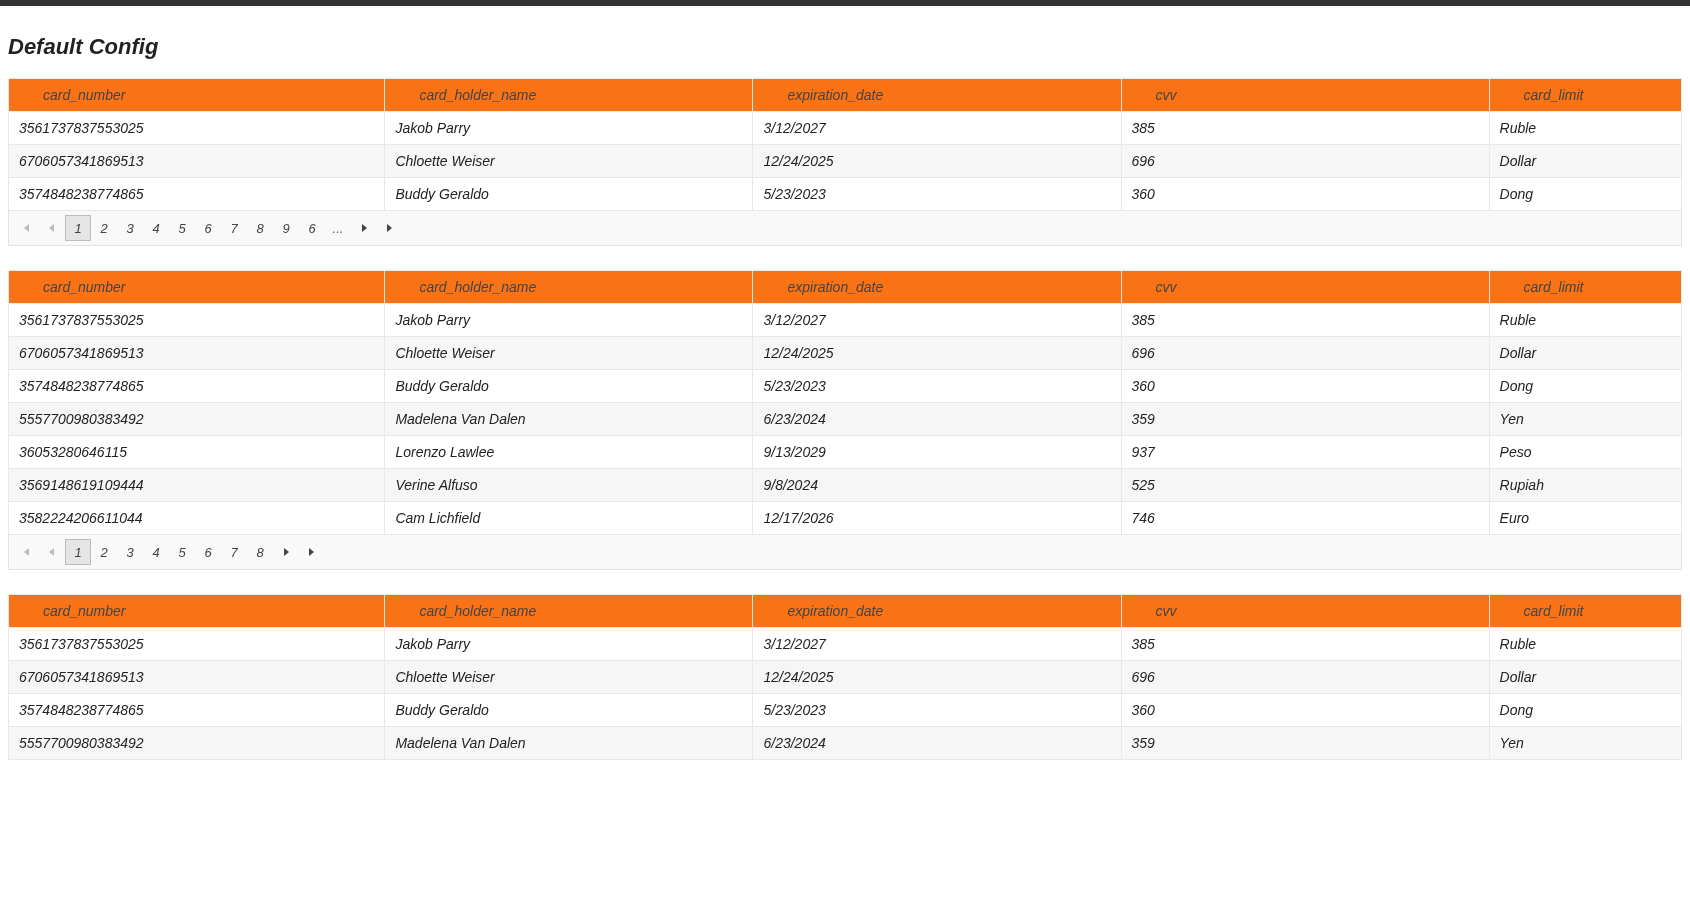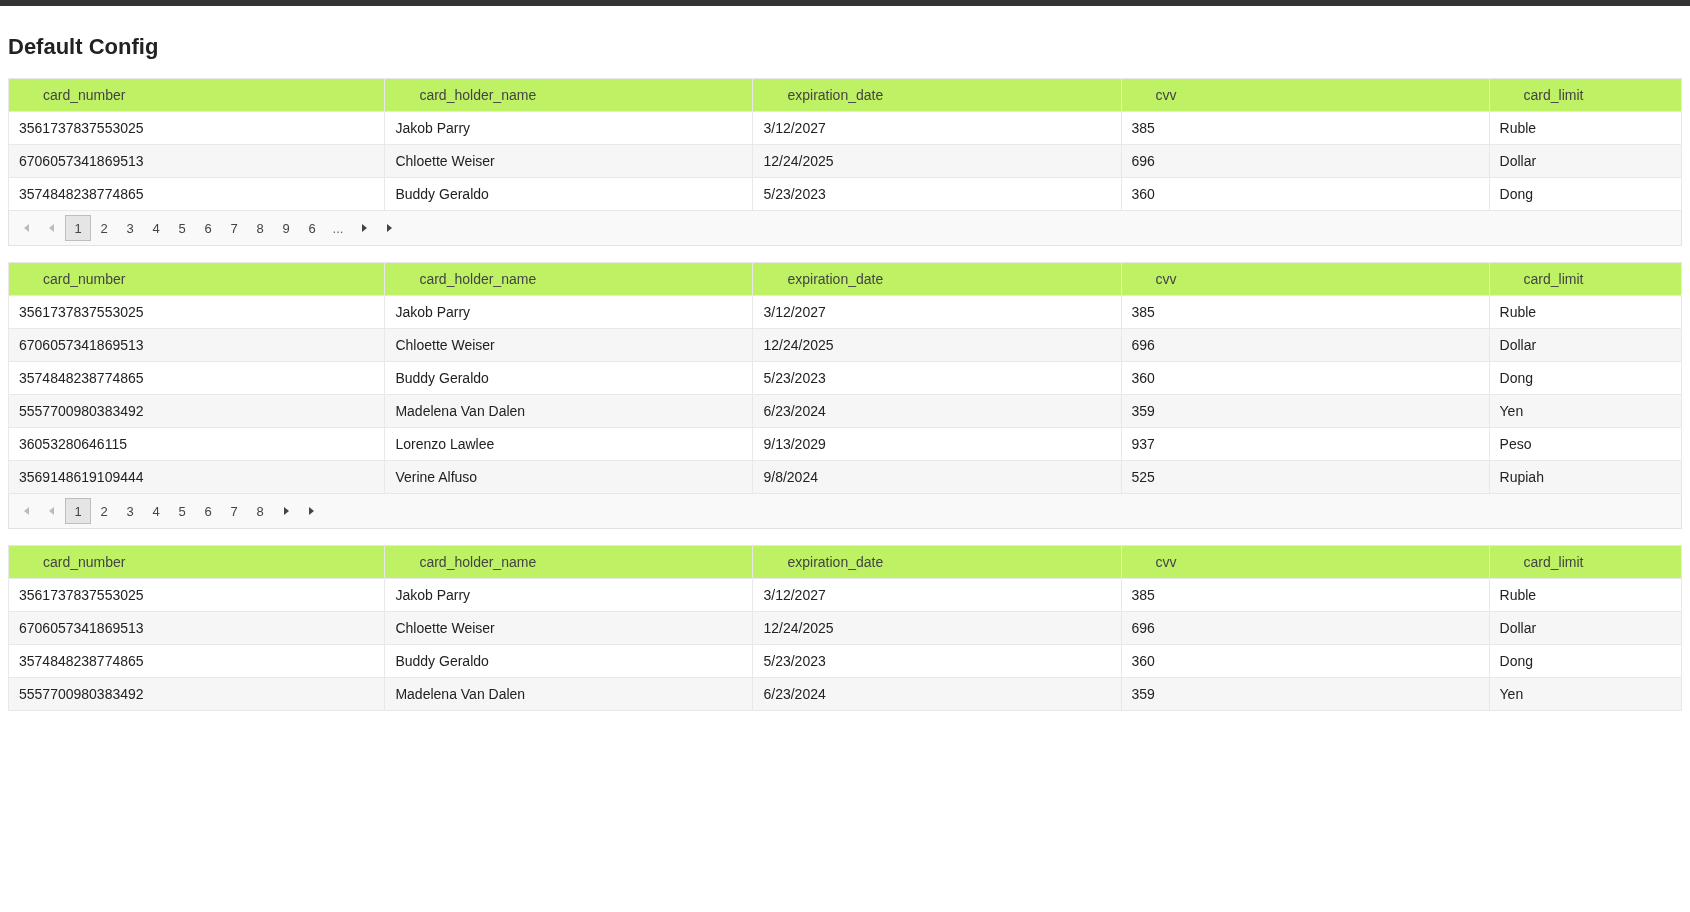--- a/index.html
+++ b/index.html
@@ -29,21 +29,21 @@
     font-size: 14px;
   }
   table.data-grid th,
   table.data-grid td {
     text-align: left;
     padding: 8px 10px;
     border: 1px solid #e8e8e8;
     font-weight: normal;
   }
   table.data-grid thead th {
-    background: #bef264;
+    background: #f97316;
     color: #444;
     padding-left: 34px;
   }
   table.data-grid tbody tr:nth-child(even) td {
     background: #f6f6f6;
   }
   .col-card_number { width: 22.5%; }
   .col-card_holder_name { width: 22%; }
   .col-expiration_date { width: 22%; }
   .col-cvv { width: 22%; }
@@ -84,21 +84,21 @@
     display: inline-flex;
     align-items: center;
     justify-content: center;
     color: #666;
   }
   .icon-svg {
     width: 10px;
     height: 10px;
     fill: currentColor;
   }
-  .section { margin-bottom: 16px; }
+  .section { margin-bottom: 24px; font-style: italic; }
 </style>
 </head>
 <body>
 
 <div class="topbar"></div>
 
 <div class="content">
 
   <div class="section">
     <h2>Default Config</h2>
@@ -218,20 +218,27 @@
           <td>937</td>
           <td>Peso</td>
         </tr>
         <tr>
           <td>3569148619109444</td>
           <td>Verine Alfuso</td>
           <td>9/8/2024</td>
           <td>525</td>
           <td>Rupiah</td>
         </tr>
+        <tr>
+          <td>3582224206611044</td>
+          <td>Cam Lichfield</td>
+          <td>12/17/2026</td>
+          <td>746</td>
+          <td>Euro</td>
+        </tr>
       </tbody>
     </table>
     <div class="pager">
       <span class="pbtn disabled">
           <svg class="icon-svg" viewBox="0 0 10 10">
             <path d="M1 1v8M8 1L3 5l5 4z"></path>
           </svg>
         </span>
       <span class="pbtn disabled">
           <svg class="icon-svg" viewBox="0 0 10 10">

